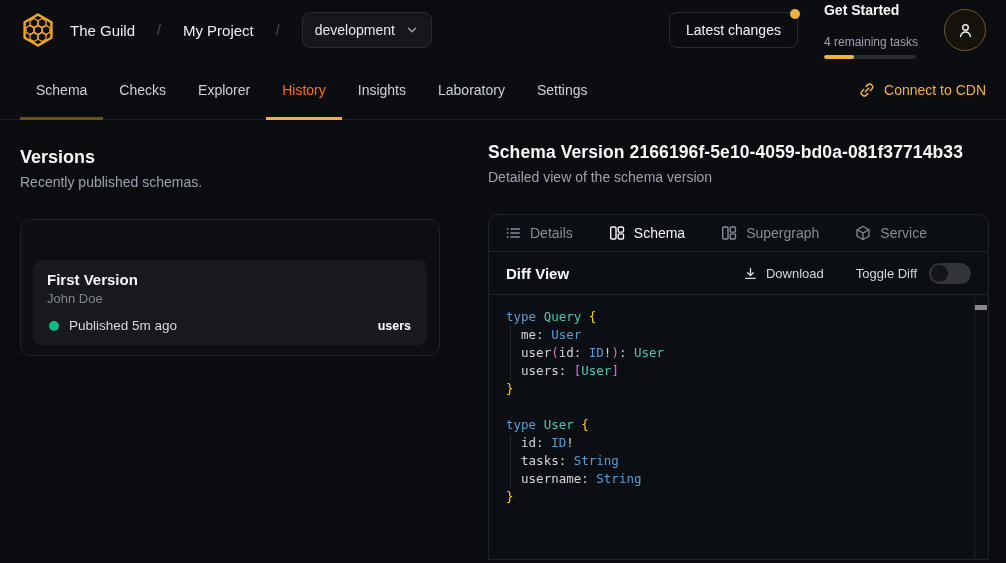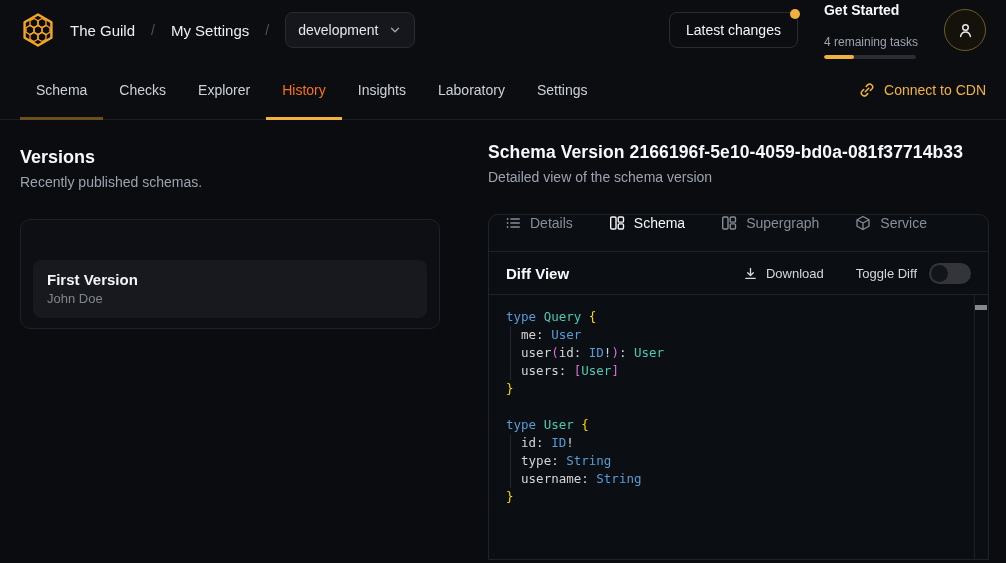--- a/index.html
+++ b/index.html
@@ -7,21 +7,21 @@
   body {
     background:#0a0c10; color:#e5e7eb;
     font-family:"Liberation Sans", sans-serif;
     font-size:14px;
   }
   svg { display:block; }
 
   
   .header { height:60px; display:flex; align-items:center; padding:0 20px; background:#0b0d11; }
   .logo { width:36px; height:36px; margin-right:14px; cursor:pointer; }
-  .crumbs { display:flex; align-items:center; gap:16px; }
+  .crumbs { display:flex; align-items:center; gap:22px; }
   .crumb { color:#eceef1; font-size:15px; font-weight:500; cursor:pointer; }
   .crumb-sep { color:#4b5563; font-size:14px; }
   .target-select {
     display:flex; align-items:center; gap:10px; height:36px; padding:0 12px;
     background:#15171c; border:1px solid #282b32; border-radius:8px;
     color:#e5e7eb; font-size:14px; cursor:pointer;
   }
   .header-right { margin-left:auto; display:flex; align-items:center; gap:26px; }
   .latest-btn {
     position:relative; height:36px; padding:0 16px; display:flex; align-items:center;
@@ -65,21 +65,21 @@
   .vi-author { margin-top:3px; font-size:13px; color:#80858d; }
   .vi-row { margin-top:12px; display:flex; align-items:center; }
   .vi-dot { width:10px; height:10px; border-radius:50%; margin:0 10px 0 2px; }
   .vi-status { font-size:13.5px; color:#d6d9dd; }
   .vi-service { margin-left:auto; font-size:12.5px; font-weight:700; color:#ffffff; }
 
   .detail-title { margin-top:22px; font-size:17.5px; font-weight:700; color:#f7f8f9; letter-spacing:.1px; }
   .detail-sub { margin-top:6px; font-size:14px; color:#9ca3af; }
 
   .panel { margin-top:29px; height:346px; border:1px solid #1f2228; border-radius:10px 10px 0 0; background:#0b0e13; overflow:hidden; display:flex; flex-direction:column; }
-  .panel-tabs { height:37px; display:flex; align-items:flex-start; gap:36px; padding:0 16px; border-bottom:1px solid #1f2228; flex:none; }
+  .panel-tabs { height:37px; display:flex; align-items:center; gap:36px; padding:0 16px; border-bottom:1px solid #1f2228; flex:none; }
   .panel-tab { display:flex; align-items:center; gap:9px; font-size:14px; color:#888d96; cursor:pointer; }
   .panel-tab.active { color:#f5f6f7; }
   .diff-header { height:43px; display:flex; align-items:center; padding:0 17px; border-bottom:1px solid #1f2228; flex:none; }
   .diff-title { font-size:15px; font-weight:700; color:#fafafa; }
   .diff-controls { margin-left:auto; display:flex; align-items:center; }
   .download-btn { display:flex; align-items:center; gap:8px; color:#d4d7db; font-size:13px; cursor:pointer; }
   .toggle-label { margin-left:32px; font-size:13px; color:#d4d7db; }
   .switch { margin-left:12px; position:relative; width:42px; height:21px; border-radius:11px; background:#33353b; cursor:pointer; }
   .switch-knob { position:absolute; top:2px; left:2px; width:17px; height:17px; border-radius:50%; background:#13151a; }
 
@@ -100,21 +100,21 @@
       <polygon points="26.00,13.40 29.98,15.70 29.98,20.30 26.00,22.60 22.02,20.30 22.02,15.70" fill="none" stroke="#f5a623" stroke-width="1.3" stroke-linejoin="round"></polygon>
       <polygon points="22.00,6.47 25.98,8.77 25.98,13.37 22.00,15.67 18.02,13.37 18.02,8.77" fill="none" stroke="#f5a623" stroke-width="1.3" stroke-linejoin="round"></polygon>
       <polygon points="14.00,6.47 17.98,8.77 17.98,13.37 14.00,15.67 10.02,13.37 10.02,8.77" fill="none" stroke="#f5a623" stroke-width="1.3" stroke-linejoin="round"></polygon>
       <polygon points="10.00,13.40 13.98,15.70 13.98,20.30 10.00,22.60 6.02,20.30 6.02,15.70" fill="none" stroke="#f5a623" stroke-width="1.3" stroke-linejoin="round"></polygon>
       <polygon points="14.00,20.33 17.98,22.63 17.98,27.23 14.00,29.53 10.02,27.23 10.02,22.63" fill="none" stroke="#f5a623" stroke-width="1.3" stroke-linejoin="round"></polygon>
       <polygon points="22.00,20.33 25.98,22.63 25.98,27.23 22.00,29.53 18.02,27.23 18.02,22.63" fill="none" stroke="#f5a623" stroke-width="1.3" stroke-linejoin="round"></polygon>
     </svg>
   <div class="crumbs">
     <span class="crumb">The Guild</span>
     <span class="crumb-sep">/</span>
-    <span class="crumb">My Settings</span>
+    <span class="crumb">My Project</span>
     <span class="crumb-sep">/</span>
     <div class="target-select">
       <span>development</span>
       <svg width="14" height="14" viewBox="0 0 16 16" fill="none" stroke="#9ca3af" stroke-width="1.6" stroke-linecap="round" stroke-linejoin="round">
           <path d="M4 6 L8 10 L12 6"></path>
         </svg>
     </div>
   </div>
   <div class="header-right">
     <button class="latest-btn">
@@ -159,20 +159,25 @@
 
 <div class="main">
 
   <div class="col-left">
     <div class="versions-title">Versions</div>
     <div class="versions-sub">Recently published schemas.</div>
     <div class="versions-card">
       <div class="version-item">
         <div class="vi-name">First Version</div>
         <div class="vi-author">John Doe</div>
+        <div class="vi-row">
+          <span class="vi-dot" id="published-dot" style="background: rgb(16, 185, 129);"></span>
+          <span class="vi-status">Published 5m ago</span>
+          <span class="vi-service">users</span>
+        </div>
       </div>
     </div>
   </div>
 
   <div class="col-right">
     <div class="detail-title">Schema Version 2166196f-5e10-4059-bd0a-081f37714b33</div>
     <div class="detail-sub">Detailed view of the schema version</div>
 
     <div class="panel">
       <div class="panel-tabs" id="panel-tabs">
@@ -232,21 +237,21 @@
       <div class="code-area">
         <div id="code-block">
             <div class="code-line"><span style="color: rgb(86, 156, 214);">type </span><span style="color: rgb(78, 201, 176);">Query </span><span style="color: rgb(255, 215, 0);">{</span></div>
             <div class="code-line indent"><span style="color: rgb(212, 212, 212);">  me: </span><span style="color: rgb(86, 156, 214);">User</span></div>
             <div class="code-line indent"><span style="color: rgb(212, 212, 212);">  user</span><span style="color: rgb(218, 112, 214);">(</span><span style="color: rgb(212, 212, 212);">id: </span><span style="color: rgb(86, 156, 214);">ID</span><span style="color: rgb(212, 212, 212);">!</span><span style="color: rgb(218, 112, 214);">)</span><span style="color: rgb(212, 212, 212);">: </span><span style="color: rgb(78, 201, 176);">User</span></div>
             <div class="code-line indent"><span style="color: rgb(212, 212, 212);">  users: </span><span style="color: rgb(218, 112, 214);">[</span><span style="color: rgb(78, 201, 176);">User</span><span style="color: rgb(218, 112, 214);">]</span></div>
             <div class="code-line"><span style="color: rgb(255, 215, 0);">}</span></div>
             <div class="code-line"></div>
             <div class="code-line"><span style="color: rgb(86, 156, 214);">type </span><span style="color: rgb(78, 201, 176);">User </span><span style="color: rgb(255, 215, 0);">{</span></div>
             <div class="code-line indent"><span style="color: rgb(212, 212, 212);">  id: </span><span style="color: rgb(86, 156, 214);">ID</span><span style="color: rgb(212, 212, 212);">!</span></div>
-            <div class="code-line indent"><span style="color: rgb(212, 212, 212);">  type: </span><span style="color: rgb(86, 156, 214);">String</span></div>
+            <div class="code-line indent"><span style="color: rgb(212, 212, 212);">  tasks: </span><span style="color: rgb(86, 156, 214);">String</span></div>
             <div class="code-line indent"><span style="color: rgb(212, 212, 212);">  username: </span><span style="color: rgb(86, 156, 214);">String</span></div>
             <div class="code-line"><span style="color: rgb(255, 215, 0);">}</span></div>
           </div>
         <div class="scroll-gutter">
           <div class="scroll-thumb"></div>
         </div>
       </div>
     </div>
   </div>
 </div>

